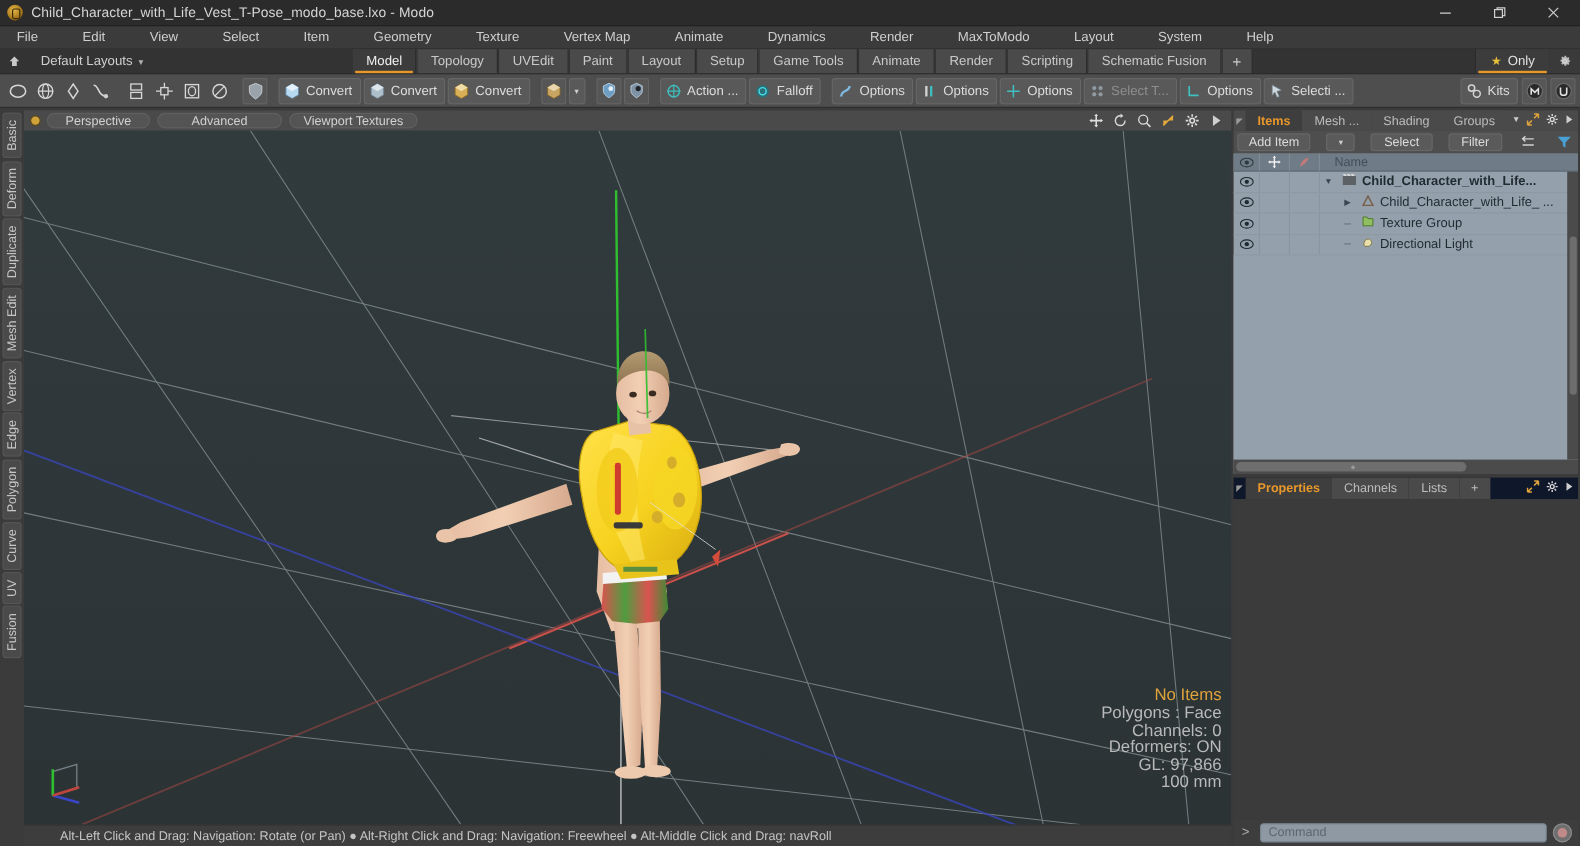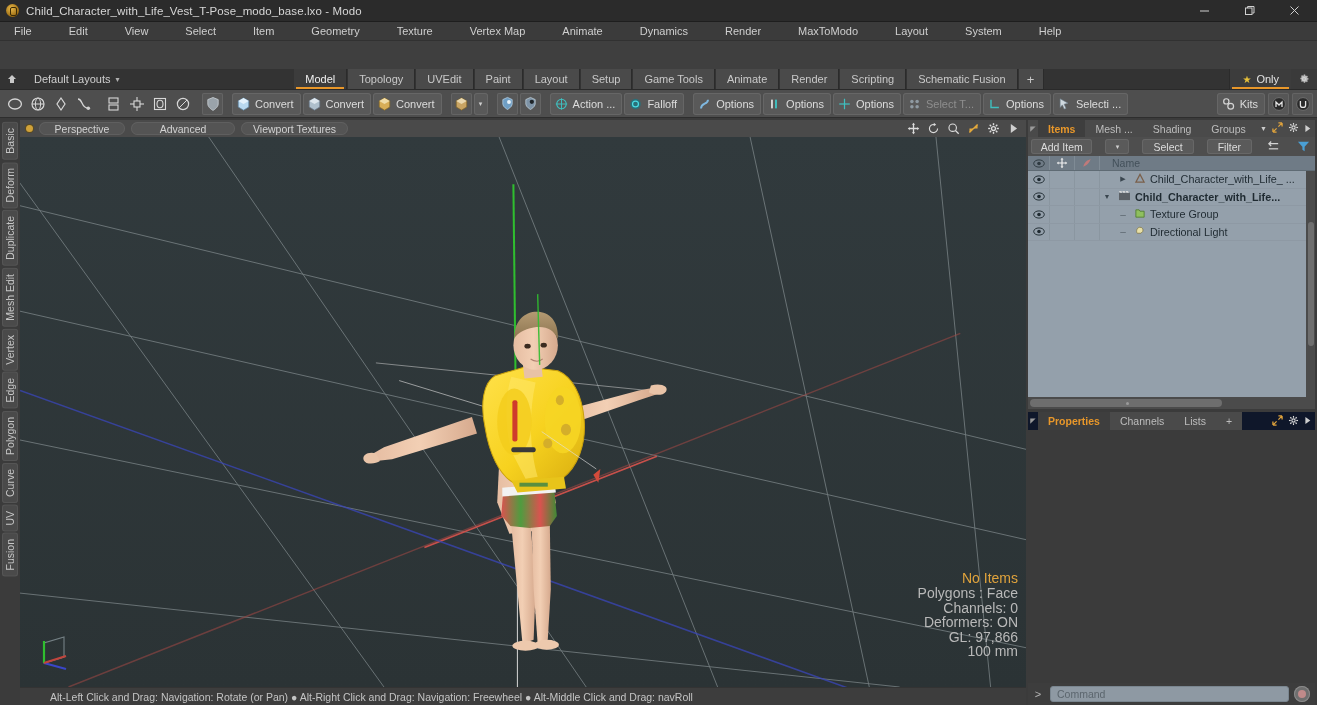--- a/index.html
+++ b/index.html
@@ -43,21 +43,20 @@
   }
   .menu-item {
     padding: 0 8px; height: 18px; line-height: 18px; font-size: 11px; color: #cfcfcf;
     white-space: nowrap;
   }
 
   
   .layoutbar {
     height: 21px; flex: 0 0 21px; background: #333333; display: flex; align-items: stretch;
     border-bottom: 1px solid #2a2a2a;
-    margin-top: 28px;
   }
   .layout-home {
     width: 24px; display: flex; align-items: center; justify-content: center; color: #b9b9b9;
   }
   .layout-default {
     display: flex; align-items: center; padding: 0 10px; font-size: 11px; color: #cfcfcf;
     white-space: nowrap;
   }
   .layout-default .caret { margin-left: 5px; font-size: 8px; color: #b0b0b0; }
   .layout-spacer { flex: 1; }
@@ -806,49 +805,49 @@
         <div class="il-row">
           <div class="il-cell-eye">
             <svg width="12" height="9" viewBox="0 0 14 10">
                 <ellipse cx="7" cy="5" rx="6.2" ry="4.2" fill="none" stroke="#1f2a31" stroke-width="1.1"></ellipse>
                 <circle cx="7" cy="5" r="2.1" fill="#1f2a31"></circle>
               </svg>
           </div>
           <div class="il-cell-ic"></div>
           <div class="il-cell-ic"></div>
           <div class="il-cell-name">
+            <span class="il-twisty">▼</span>
+            <span>
+              <svg width="13" height="11" viewBox="0 0 14 12">
+                  <path d="M1 3 H13 V11 H1 Z" fill="#5c6166"></path>
+                  <path d="M1 1 L3.6 1 L4.6 3 L2 3 Z M4.6 1 L7.2 1 L8.2 3 L5.6 3 Z M8.2 1 L10.8 1 L11.8 3 L9.2 3 Z" fill="#d8d8d8"></path>
+                </svg>
+            </span>
+            <span class="il-label bold">Child_Character_with_Life...</span>
+          </div>
+        </div>
+
+        <div class="il-row">
+          <div class="il-cell-eye">
+            <svg width="12" height="9" viewBox="0 0 14 10">
+                <ellipse cx="7" cy="5" rx="6.2" ry="4.2" fill="none" stroke="#1f2a31" stroke-width="1.1"></ellipse>
+                <circle cx="7" cy="5" r="2.1" fill="#1f2a31"></circle>
+              </svg>
+          </div>
+          <div class="il-cell-ic"></div>
+          <div class="il-cell-ic"></div>
+          <div class="il-cell-name">
             <span class="il-indent"></span>
             <span class="il-twisty">▶</span>
             <span>
               <svg width="12" height="11" viewBox="0 0 12 12">
                   <path d="M6 1.5 L10.5 10 H1.5 Z" fill="none" stroke="#7a5f4a" stroke-width="1.3"></path>
                 </svg>
             </span>
             <span class="il-label">Child_Character_with_Life_ ...</span>
-          </div>
-        </div>
-
-        <div class="il-row">
-          <div class="il-cell-eye">
-            <svg width="12" height="9" viewBox="0 0 14 10">
-                <ellipse cx="7" cy="5" rx="6.2" ry="4.2" fill="none" stroke="#1f2a31" stroke-width="1.1"></ellipse>
-                <circle cx="7" cy="5" r="2.1" fill="#1f2a31"></circle>
-              </svg>
-          </div>
-          <div class="il-cell-ic"></div>
-          <div class="il-cell-ic"></div>
-          <div class="il-cell-name">
-            <span class="il-twisty">▼</span>
-            <span>
-              <svg width="13" height="11" viewBox="0 0 14 12">
-                  <path d="M1 3 H13 V11 H1 Z" fill="#5c6166"></path>
-                  <path d="M1 1 L3.6 1 L4.6 3 L2 3 Z M4.6 1 L7.2 1 L8.2 3 L5.6 3 Z M8.2 1 L10.8 1 L11.8 3 L9.2 3 Z" fill="#d8d8d8"></path>
-                </svg>
-            </span>
-            <span class="il-label bold">Child_Character_with_Life...</span>
           </div>
         </div>
 
         <div class="il-row">
           <div class="il-cell-eye">
             <svg width="12" height="9" viewBox="0 0 14 10">
                 <ellipse cx="7" cy="5" rx="6.2" ry="4.2" fill="none" stroke="#1f2a31" stroke-width="1.1"></ellipse>
                 <circle cx="7" cy="5" r="2.1" fill="#1f2a31"></circle>
               </svg>
           </div>

